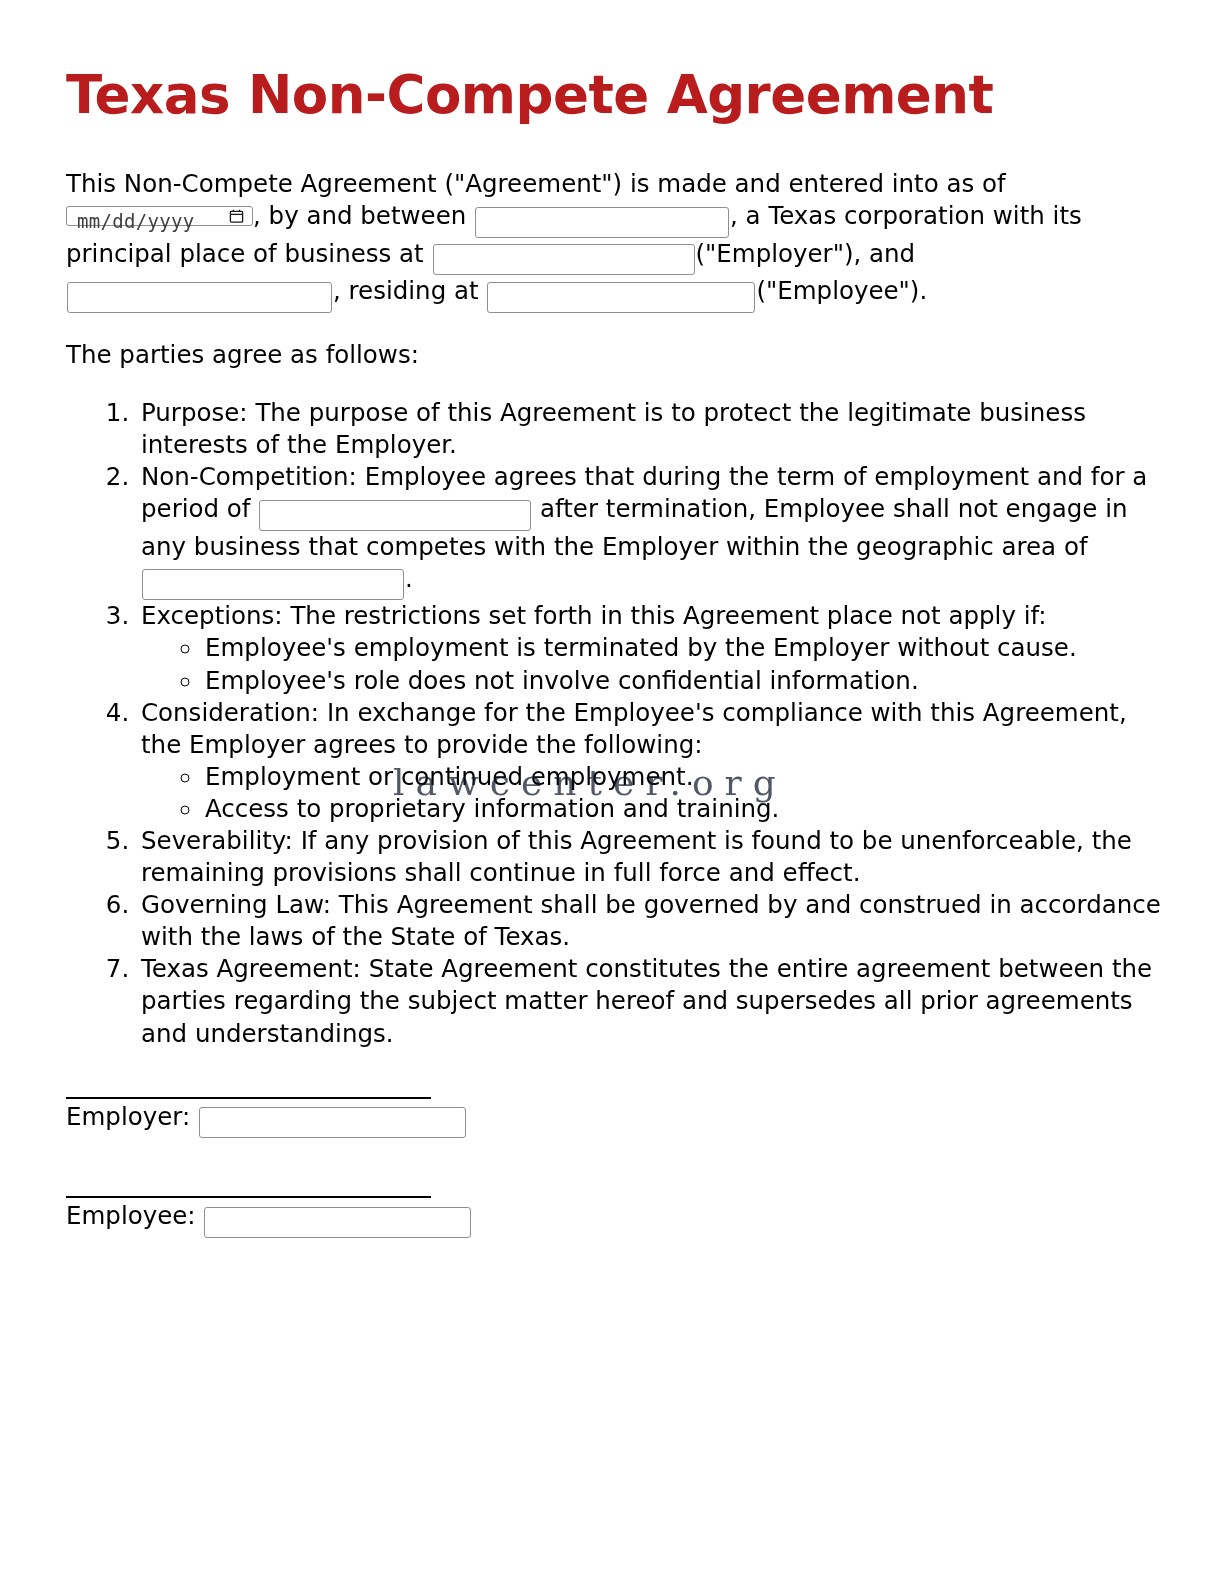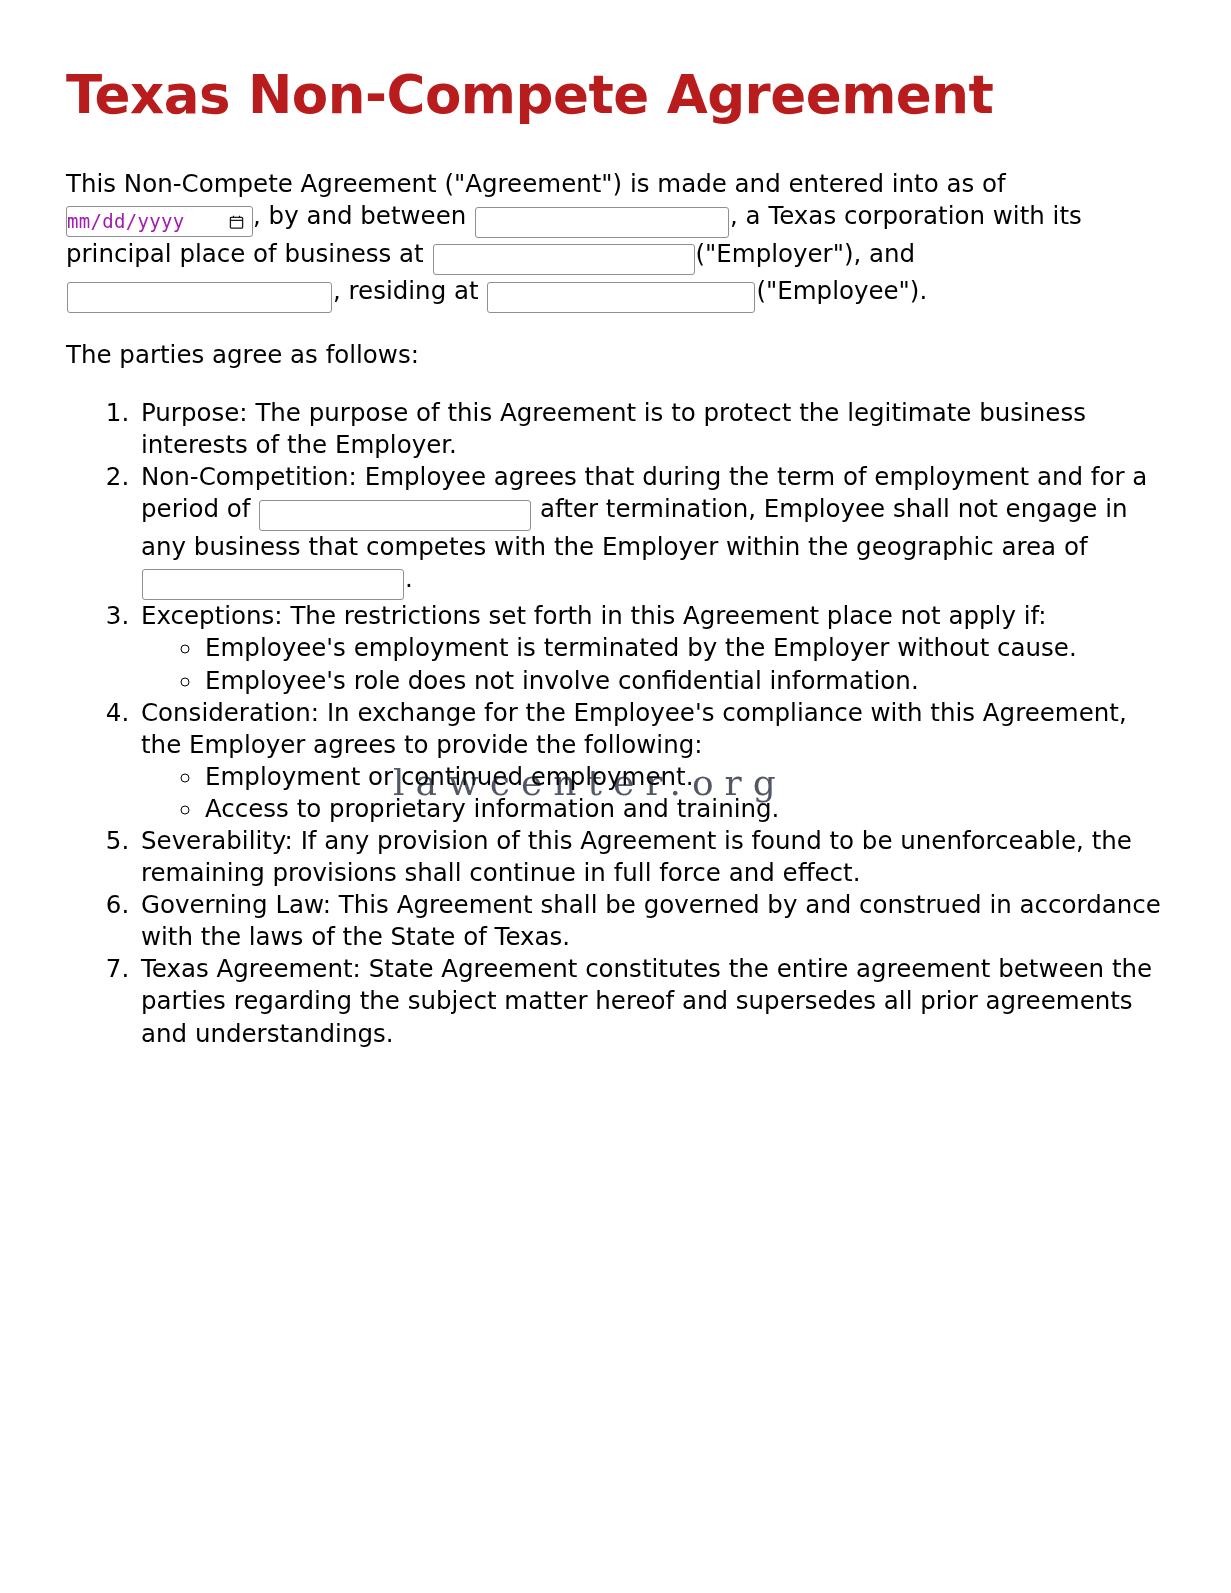--- a/index.html
+++ b/index.html
@@ -86,29 +86,29 @@
 
   .date-wrap {
     position: relative;
     display: inline-block;
     vertical-align: -4px;
   }
   .date-box {
     display: inline-block;
     box-sizing: border-box;
     width: 187px;
-    height: 31px;
+    height: 20px;
     border: 1px solid #8f8f8f;
     border-radius: 3px;
     background: #fff;
     font-family: "DejaVu Sans Mono", "Liberation Mono", monospace;
     font-size: 19px;
     line-height: 29px;
-    padding: 0 0;
-    color: #a21caf;
+    padding: 0 10px;
+    color: #404040;
     position: relative;
     white-space: nowrap;
   }
   .date-placeholder {
     letter-spacing: 0.3px;
   }
   .cal-icon {
     position: absolute;
     right: 8px;
     top: 50%;
@@ -231,17 +231,31 @@
     </li>
 
     <li>
       <b>Texas Agreement:</b>
       <span>State Agreement constitutes the entire agreement between the parties regarding the subject matter hereof and supersedes all prior agreements and understandings.</span>
     </li>
 
   </ol>
 
 
+  <div class="sig-block">
+    <div class="sig-rule"></div>
+    <div class="sig-row">
+      <span class="sig-label">Employer:</span>
+      <input class="fld w-sig" type="text" value="" style="">
+    </div>
+  </div>
 
   <div class="sig-gap"></div>
 
+  <div class="sig-block" style="margin-top:20px;">
+    <div class="sig-rule"></div>
+    <div class="sig-row">
+      <span class="sig-label">Employee:</span>
+      <input class="fld w-sig" type="text" value="" style="">
+    </div>
+  </div>
 
 </div>
 
 </body></html>

